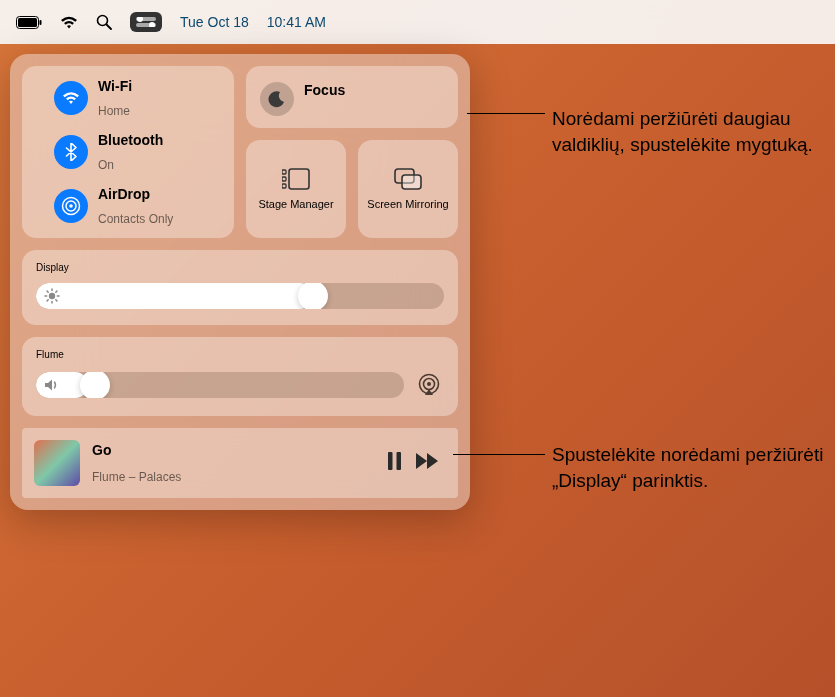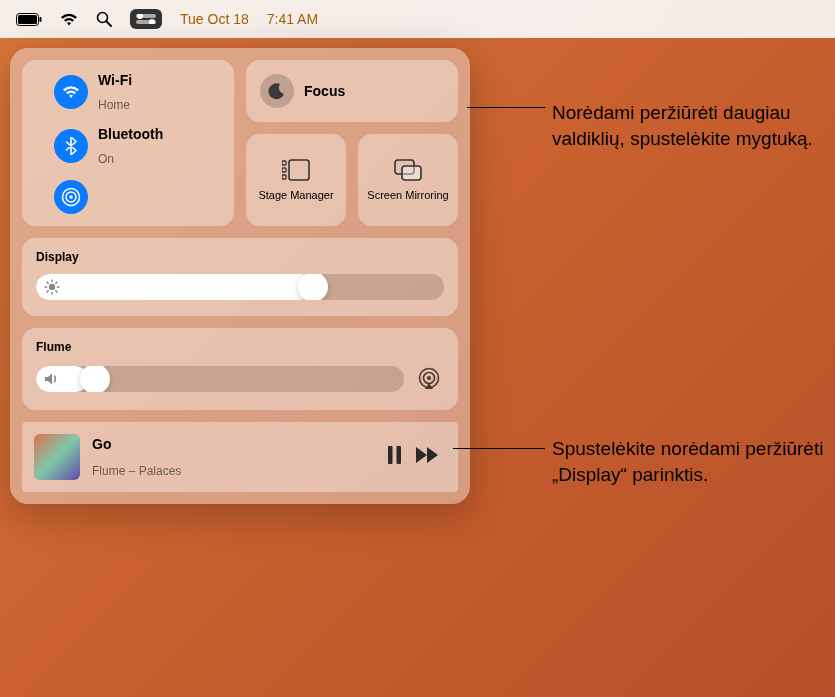--- a/index.html
+++ b/index.html
@@ -1,46 +1,46 @@
 <!DOCTYPE html>
 <html><head>
   <meta charset="utf-8">
   <style>
     * { margin: 0; padding: 0; box-sizing: border-box; font-family: -apple-system, BlinkMacSystemFont, "Helvetica Neue", sans-serif; }
     body { width: 835px; height: 697px; background: linear-gradient(135deg, #d9763a 0%, #c85f2e 50%, #b5502a 100%); position: relative; overflow: hidden; }
     
-    .menubar { height: 38px; background: rgba(248,248,248,0.92); backdrop-filter: blur(20px); display: flex; align-items: center; padding: 0 16px; gap: 18px; font-size: 14px; color: #a16207; }
+    .menubar { height: 44px; background: rgba(248,248,248,0.92); backdrop-filter: blur(20px); display: flex; align-items: center; padding: 0 16px; gap: 18px; font-size: 14px; color: #0c4a6e; }
     .menubar-icon { display: flex; align-items: center; }
     .menubar-item { font-weight: 500; }
     .cc-toggle { width: 32px; height: 20px; background: #333; border-radius: 6px; display: flex; align-items: center; justify-content: center; margin-top: -1px; }
     
     .content-wrap { display: flex; padding: 10px; gap: 0; }
     
     .control-center { width: 460px; background: rgba(230,210,200,0.55); backdrop-filter: blur(40px); border-radius: 18px; padding: 12px; box-shadow: 0 10px 40px rgba(0,0,0,0.25); display: flex; flex-direction: column; gap: 12px; }
     
     .top-row { display: grid; grid-template-columns: 1fr 1fr; gap: 12px; }
     
     .connectivity { background: rgba(255,255,255,0.35); border-radius: 14px; padding: 12px 32px; display: flex; flex-direction: column; gap: 14px; }
     .conn-item { display: flex; align-items: center; gap: 10px; }
     .conn-icon { width: 34px; height: 34px; background: #0a7aff; border-radius: 50%; display: flex; align-items: center; justify-content: center; flex-shrink: 0; }
     .conn-text .title { font-size: 14px; font-weight: 600; color: #000; }
     .conn-text .sub { font-size: 12px; color: rgba(0,0,0,0.55); margin-top: 10px; }
     
     .right-col { display: flex; flex-direction: column; gap: 12px; }
-    .focus-tile { background: rgba(255,255,255,0.35); border-radius: 14px; padding: 16px 14px; display: flex; align-items: center; gap: 10px; flex: 0 0 auto; height: 62px; }
+    .focus-tile { background: rgba(255,255,255,0.35); border-radius: 14px; padding: 16px 14px; display: flex; align-items: flex-start; gap: 10px; flex: 0 0 auto; height: 62px; }
     .focus-icon { width: 34px; height: 34px; background: rgba(120,100,90,0.35); border-radius: 50%; display: flex; align-items: center; justify-content: center; }
     .focus-tile .title { font-size: 14px; font-weight: 600; }
     
     .small-row { display: grid; grid-template-columns: 1fr 1fr; gap: 12px; flex: 1; }
     .small-tile { background: rgba(255,255,255,0.35); border-radius: 14px; display: flex; flex-direction: column; align-items: center; justify-content: center; gap: 6px; padding: 10px 4px; }
     .small-tile .sm-label { font-size: 11px; text-align: center; line-height: 1.2; color: #000; }
     .sm-icon { height: 26px; display: flex; align-items: center; justify-content: center; }
     
     .slider-tile { background: rgba(255,255,255,0.35); border-radius: 14px; padding: 12px 14px 16px; }
-    .slider-tile .label { font-size: 12px; font-weight: 700; margin-bottom: 10px; }
+    .slider-tile .label { font-size: 10px; font-weight: 400; margin-bottom: 10px; }
     .slider-row { display: flex; align-items: center; gap: 10px; }
     .slider { flex: 1; height: 26px; background: rgba(120,90,70,0.28); border-radius: 13px; position: relative; overflow: hidden; }
     .slider-fill { position: absolute; left: 0; top: 0; bottom: 0; background: #fff; border-radius: 13px; display: flex; align-items: center; padding-left: 8px; }
     .slider-knob { position: absolute; width: 30px; height: 30px; background: #fff; border-radius: 50%; top: -2px; box-shadow: 0 2px 6px rgba(0,0,0,0.2); }
     .airplay-btn { width: 30px; height: 30px; display: flex; align-items: center; justify-content: center; }
     
     .now-playing { background: rgba(255,255,255,0.35); border-radius: 4px; padding: 12px; display: flex; align-items: center; gap: 12px; }
     .album-art { width: 46px; height: 46px; border-radius: 6px; background: linear-gradient(135deg, #e07050, #7fc8a8, #5e4aa8); flex-shrink: 0; }
     .np-text { flex: 1; }
     .np-text .title { font-size: 14px; font-weight: 600; }
@@ -75,21 +75,21 @@
   </span>
   <span class="menubar-icon cc-toggle">
     <svg width="20" height="10" viewBox="0 0 20 10">
         <rect x="0" y="0" width="20" height="4" rx="2" fill="#aaa"></rect>
         <circle cx="4" cy="2" r="3" fill="#fff"></circle>
         <rect x="0" y="6" width="20" height="4" rx="2" fill="#aaa"></rect>
         <circle cx="16" cy="8" r="3" fill="#fff"></circle>
       </svg>
   </span>
   <span class="menubar-item">Tue Oct 18</span>
-  <span class="menubar-item">7:41 AM</span>
+  <span class="menubar-item">10:41 AM</span>
 </div>
 
 <div class="content-wrap">
   <div class="control-center">
 
     <div class="top-row">
       <div class="connectivity">
         <div class="conn-item">
           <div class="conn-icon">
             <svg width="18" height="14" viewBox="0 0 18 14">
@@ -112,20 +112,24 @@
             <div class="sub">On</div>
           </div>
         </div>
         <div class="conn-item">
           <div class="conn-icon">
             <svg width="20" height="20" viewBox="0 0 20 20">
                 <circle cx="10" cy="10" r="8.5" fill="none" stroke="#fff" stroke-width="1.5"></circle>
                 <circle cx="10" cy="10" r="5" fill="none" stroke="#fff" stroke-width="1.5"></circle>
                 <circle cx="10" cy="10" r="1.8" fill="#fff"></circle>
               </svg>
+          </div>
+          <div class="conn-text">
+            <div class="title">AirDrop</div>
+            <div class="sub">Contacts Only</div>
           </div>
         </div>
       </div>
 
       <div class="right-col">
         <div class="focus-tile">
           <div class="focus-icon">
             <svg width="18" height="18" viewBox="0 0 18 18">
                 <path d="M12 2 A8 8 0 1 0 16 12 A6.5 6.5 0 0 1 12 2 Z" fill="#3a3a3a"></path>
               </svg>

